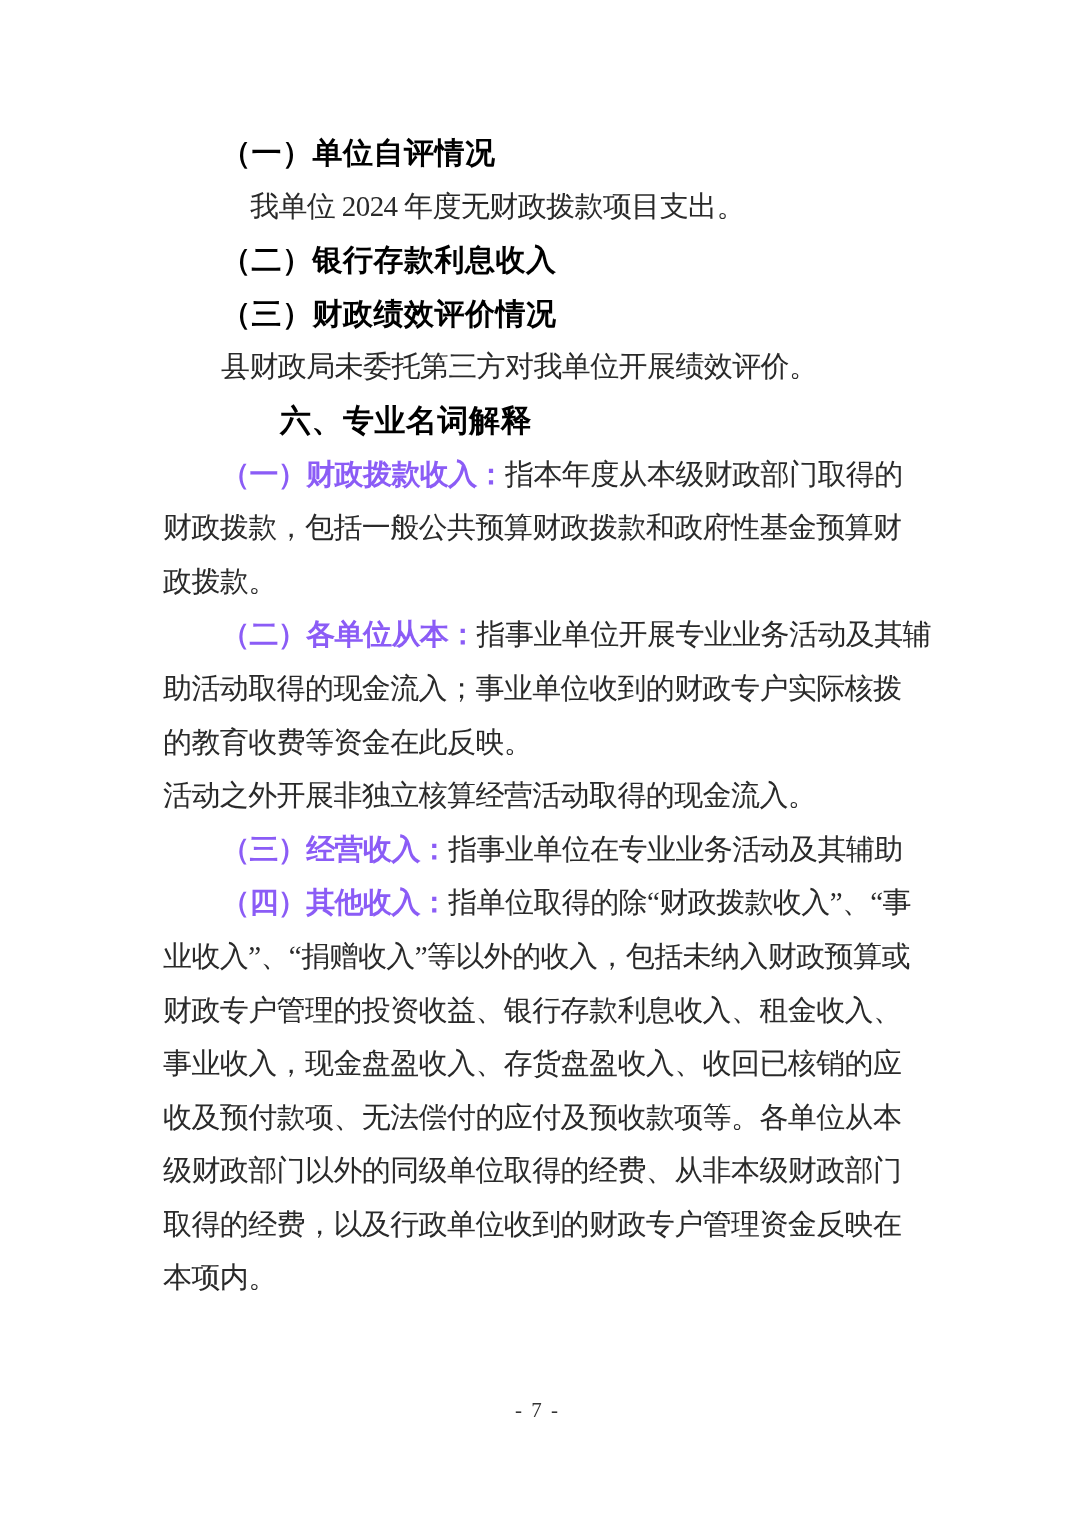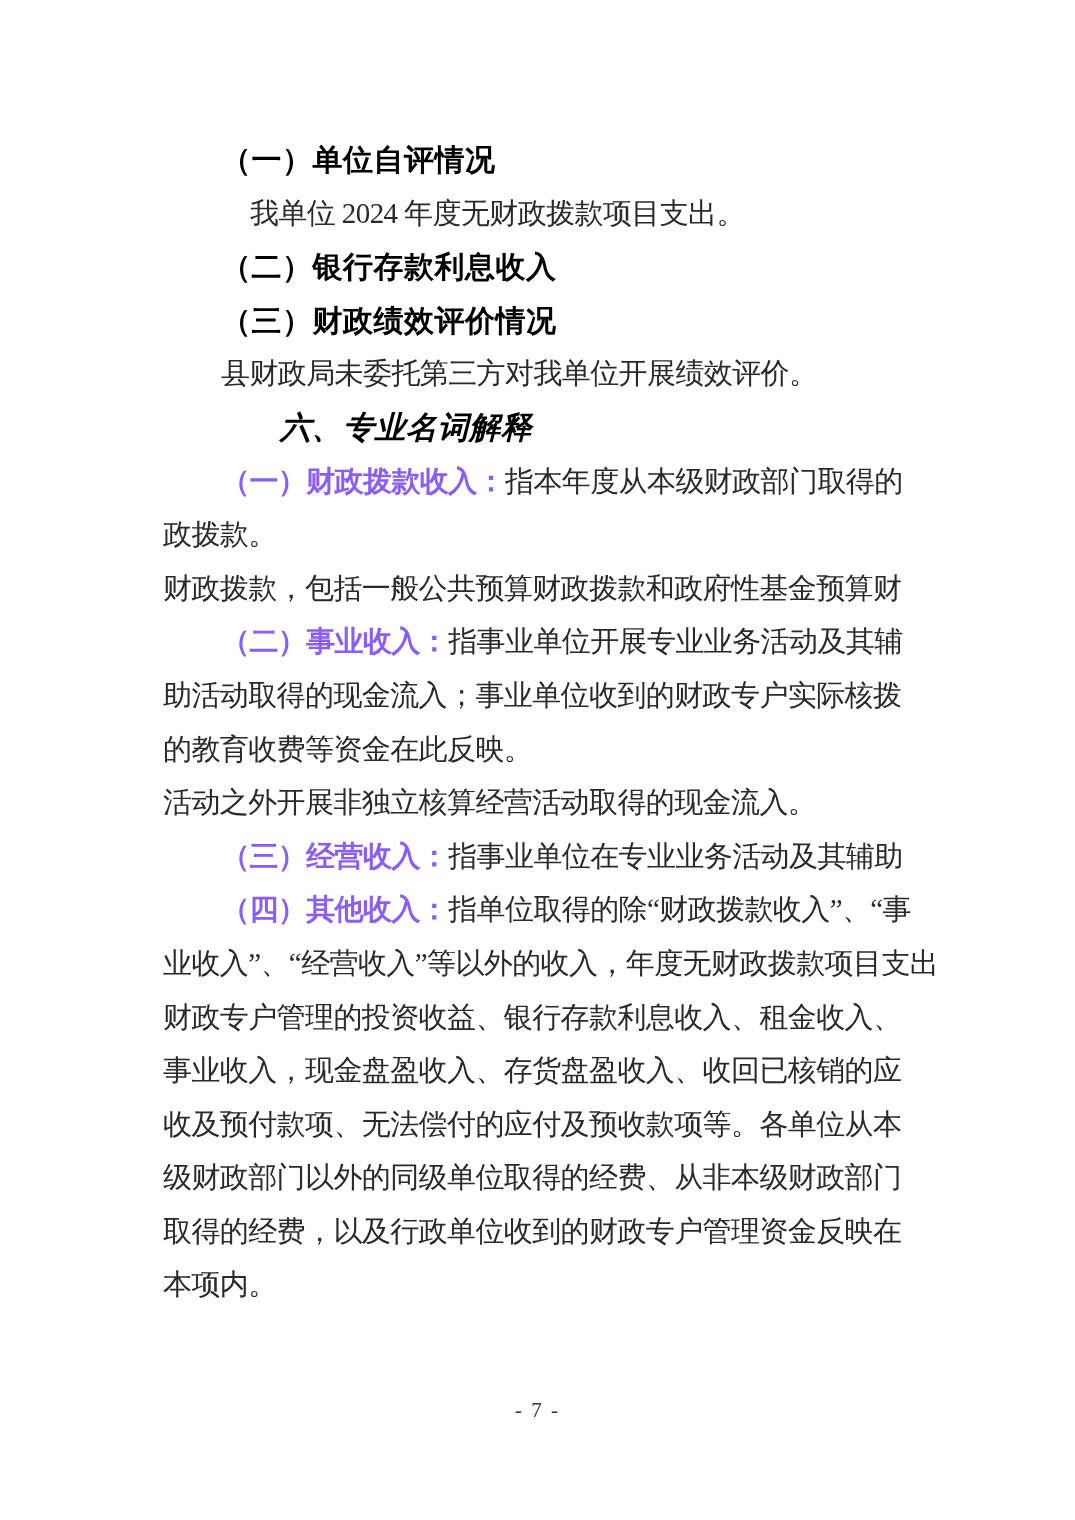--- a/index.html
+++ b/index.html
@@ -11,21 +11,21 @@
     position: relative;
     width: 1075px;
     height: 1520px;
     background: #ffffff;
     overflow: hidden;
     font-family: "Liberation Serif", serif;
   }
   .text-block {
     position: absolute;
     left: 163px;
-    top: 133px;
+    top: 126px;
     width: 752px;
   }
   .ln {
     height: 53.6px;
     line-height: 53.6px;
     font-size: 29px;
     color: #2a2a2a;
     white-space: nowrap;
     letter-spacing: -0.6px;
   }
@@ -39,21 +39,21 @@
   
   .h-hei {
     font-weight: bold;
     color: #000000;
     font-size: 31px;
     font-family: "Liberation Sans", sans-serif;
     letter-spacing: 0.5px;
   }
   .indent2  { padding-left: 58px; }   
   .indent25 { padding-left: 87px; }   
-  .indent4  { padding-left: 117px; font-style: italic; }  
+  .indent4  { padding-left: 117px; }  
   .lead {
     font-weight: bold;
     color: #8b5cf6;
   }
   .page-number {
     position: absolute;
     left: 0;
     top: 1398px;
     width: 100%;
     text-align: center;
@@ -79,43 +79,43 @@
     <div class="ln h-kai indent2">（三）财政绩效评价情况</div>
 
     <div class="ln indent2">县财政局未委托第三方对我单位开展绩效评价。</div>
 
     <div class="ln h-hei indent4">六、专业名词解释</div>
 
     <div class="ln indent2">
       <span class="lead">（一）财政拨款收入：</span><span>指本年度从本级财政部门取得的</span>
     </div>
 
+    <div class="ln">财政拨款，包括一般公共预算财政拨款和政府性基金预算财</div>
+
     <div class="ln">政拨款。</div>
 
-    <div class="ln">财政拨款，包括一般公共预算财政拨款和政府性基金预算财</div>
-
     <div class="ln indent2">
-      <span class="lead">（二）事业收入：</span><span>指事业单位开展专业业务活动及其辅</span>
+      <span class="lead">（二）各单位从本：</span><span>指事业单位开展专业业务活动及其辅</span>
     </div>
 
     <div class="ln">助活动取得的现金流入；事业单位收到的财政专户实际核拨</div>
 
     <div class="ln">的教育收费等资金在此反映。</div>
 
     <div class="ln">活动之外开展非独立核算经营活动取得的现金流入。</div>
 
     <div class="ln indent2">
       <span class="lead">（三）经营收入：</span><span>指事业单位在专业业务活动及其辅助</span>
     </div>
 
     <div class="ln indent2">
       <span class="lead">（四）其他收入：</span><span>指单位取得的除“财政拨款收入”、“事</span>
     </div>
 
-    <div class="ln">业收入”、“经营收入”等以外的收入，年度无财政拨款项目支出</div>
+    <div class="ln">业收入”、“捐赠收入”等以外的收入，包括未纳入财政预算或</div>
 
     <div class="ln">财政专户管理的投资收益、银行存款利息收入、租金收入、</div>
 
     <div class="ln">事业收入，现金盘盈收入、存货盘盈收入、收回已核销的应</div>
 
     <div class="ln">收及预付款项、无法偿付的应付及预收款项等。各单位从本</div>
 
     <div class="ln">级财政部门以外的同级单位取得的经费、从非本级财政部门</div>
 
     <div class="ln">取得的经费，以及行政单位收到的财政专户管理资金反映在</div>

